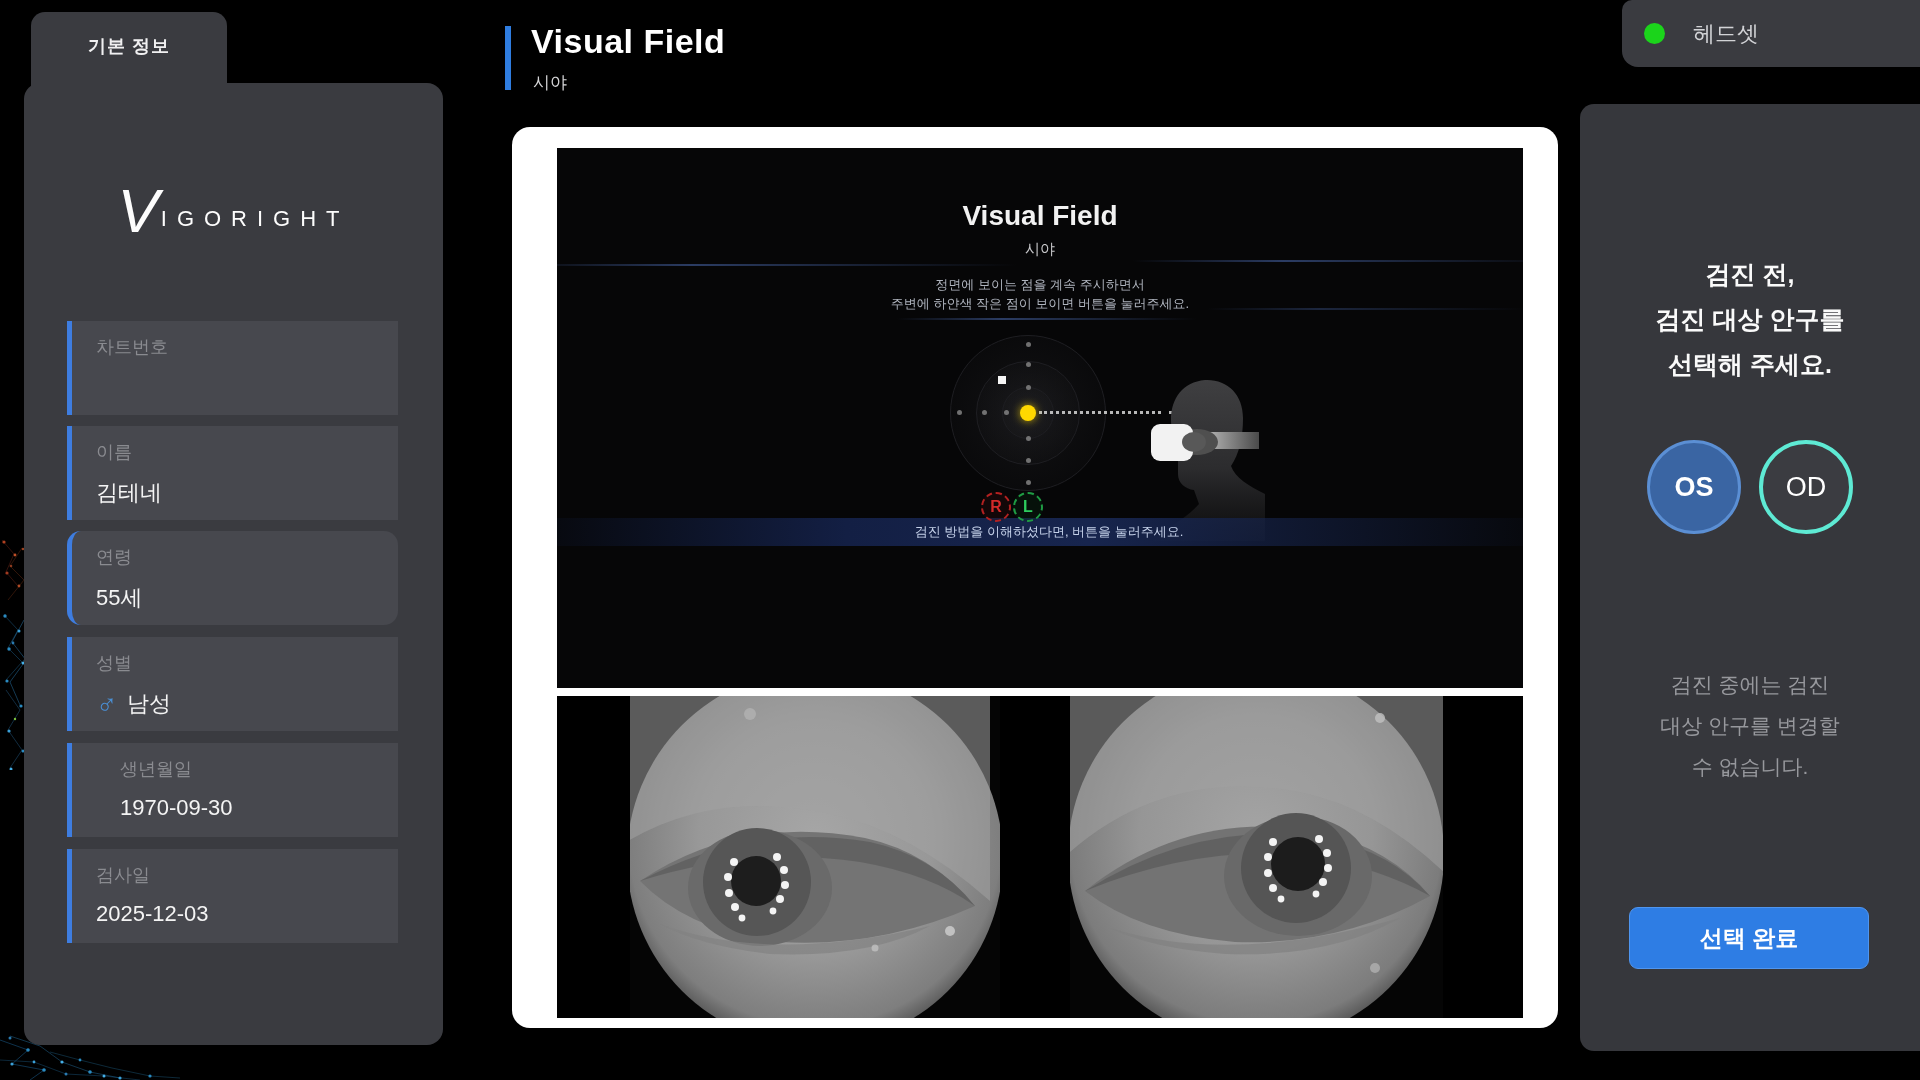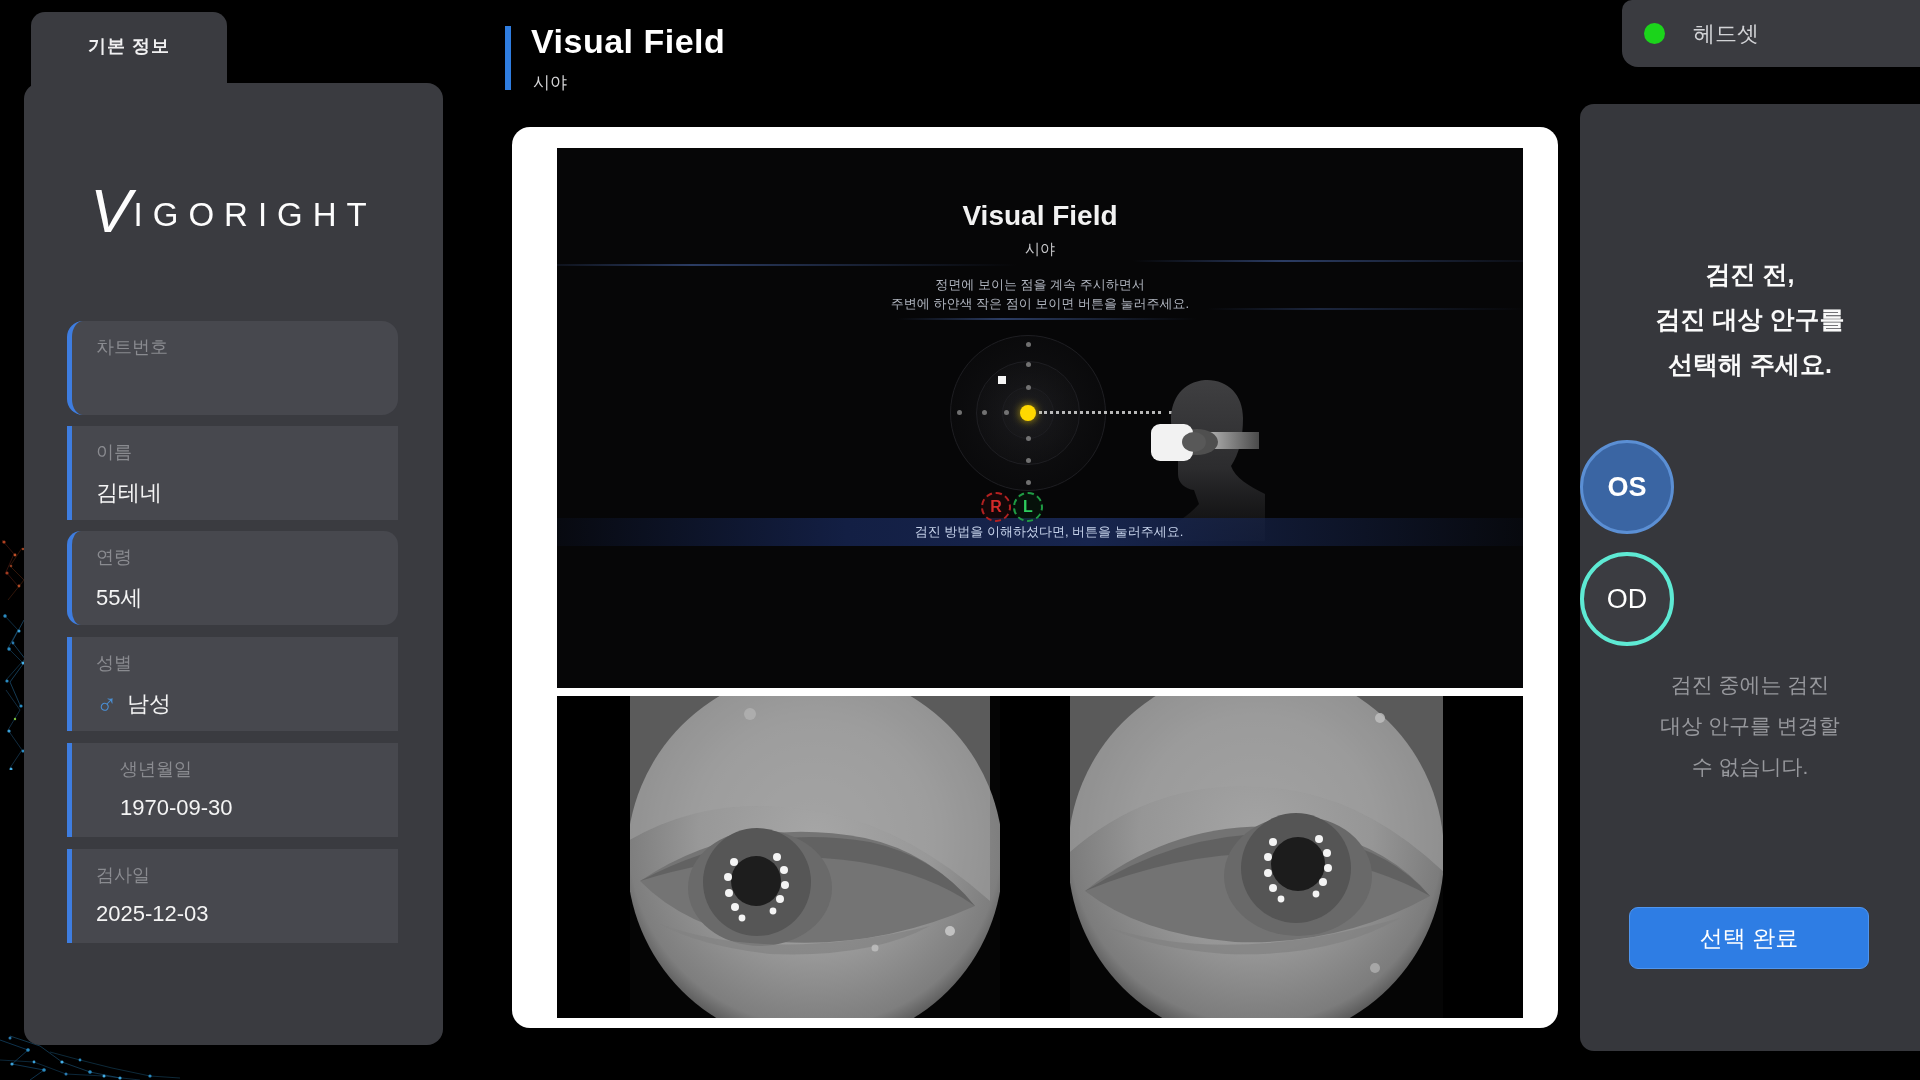--- a/index.html
+++ b/index.html
@@ -23,21 +23,21 @@
   
   .sidebar {
     position:absolute; left:24px; top:83px; width:419px; height:962px;
     background:#3a3b40; border-radius:16px; z-index:1;
   }
   .logo {
     position:absolute; left:0; top:92px; width:100%;
     text-align:center; color:#fdfdfd; white-space:nowrap;
   }
   .logo-v { font-size:62px; font-weight:400; font-style:italic; letter-spacing:2px; vertical-align:-6px; }
-  .logo-rest { font-size:33px; font-weight:400; letter-spacing:10px; }
+  .logo-rest { font-size:22px; font-weight:400; letter-spacing:10px; }
 
   .field {
     position:absolute; left:43px; width:331px; height:94px;
     background:#47484e; border-left:5px solid #3e7de0;
     padding:14px 0 0 24px;
   }
   .field-label { color:#8a8b90; font-size:18px; }
   .field-value { margin-top:14px; color:#f4f4f4; font-size:22px; display:flex; align-items:center; gap:10px;text-align:center; }
   .male-icon { color:#4a8fd4; font-size:28px; font-weight:bold; line-height:22px; }
 
@@ -98,34 +98,34 @@
   .eye-cam { position:absolute; top:0; height:322px; overflow:hidden; background:#050505; }
   .eye-cam.left  { left:73px;  width:370px; }
   .eye-cam.right { left:513px; width:373px; }
 
   
   .right-panel {
     position:absolute; left:1580px; top:104px; width:340px; height:947px;
     background:#36373c; border-radius:14px 0 0 14px;
   }
   .prompt { position:absolute; top:148px; width:100%; text-align:center; color:#fafafa; font-size:25px; font-weight:bold; line-height:45px; }
-  .eye-select { position:absolute; top:336px; left:0; width:100%; display:flex; justify-content:center; gap:18px;flex-direction:column; }
+  .eye-select { position:absolute; top:336px; left:0; width:100%; display:flex; justify-content:center; gap:18px; }
   .eye-btn {
     width:94px; height:94px; border-radius:50%;
     display:flex; align-items:center; justify-content:center;
     font-size:27px; color:#fff; cursor:pointer;
   }
   .eye-btn.selected { background:#3a65a3; border:3px solid #5b8fd4; font-weight:bold; }
   .eye-btn.unselected { background:#3b3c41; border:4px solid #5eead4; font-weight:normal; }
   .note { position:absolute; top:560px; width:100%; text-align:center; color:#97989d; font-size:21px; line-height:41px; }
   .confirm-btn {
     position:absolute; left:49px; top:803px; width:240px; height:62px;
     background:#2e7de4; border:1px solid #4f95ef; border-radius:9px;
     display:flex; align-items:center; justify-content:center;
-    color:#fff; font-size:23px; font-weight:normal; cursor:pointer;
+    color:#fff; font-size:23px; font-weight:bold; cursor:pointer;
   }
 
   
   .headset-badge {
     position:absolute; left:1622px; top:0; width:298px; height:67px;
     background:#3a3b40; border-radius:10px 0 0 16px; z-index:3;
     display:flex; align-items:center;
   }
   .status-dot { width:21px; height:21px; border-radius:50%; background:#1bd41b; margin-left:22px; }
   .headset-label { margin-left:28px; color:#d2d3d6; font-size:22px; }
@@ -190,21 +190,21 @@
 
   <div class="tab">
     <span class="tab-label">기본 정보</span>
   </div>
 
   <div class="sidebar">
     <div class="logo">
       <span class="logo-v">V</span><span class="logo-rest">IGORIGHT</span>
     </div>
 
-    <div class="field" style="top:238px;border-radius:16px;">
+    <div class="field" style="top:238px;">
       <div class="field-label">차트번호</div>
       <div class="field-value"></div>
     </div>
     <div class="field" style="top:343px;">
       <div class="field-label">이름</div>
       <div class="field-value">김테네</div>
     </div>
     <div class="field" style="top:448px;border-radius:14px;">
       <div class="field-label">연령</div>
       <div class="field-value">55세</div>

